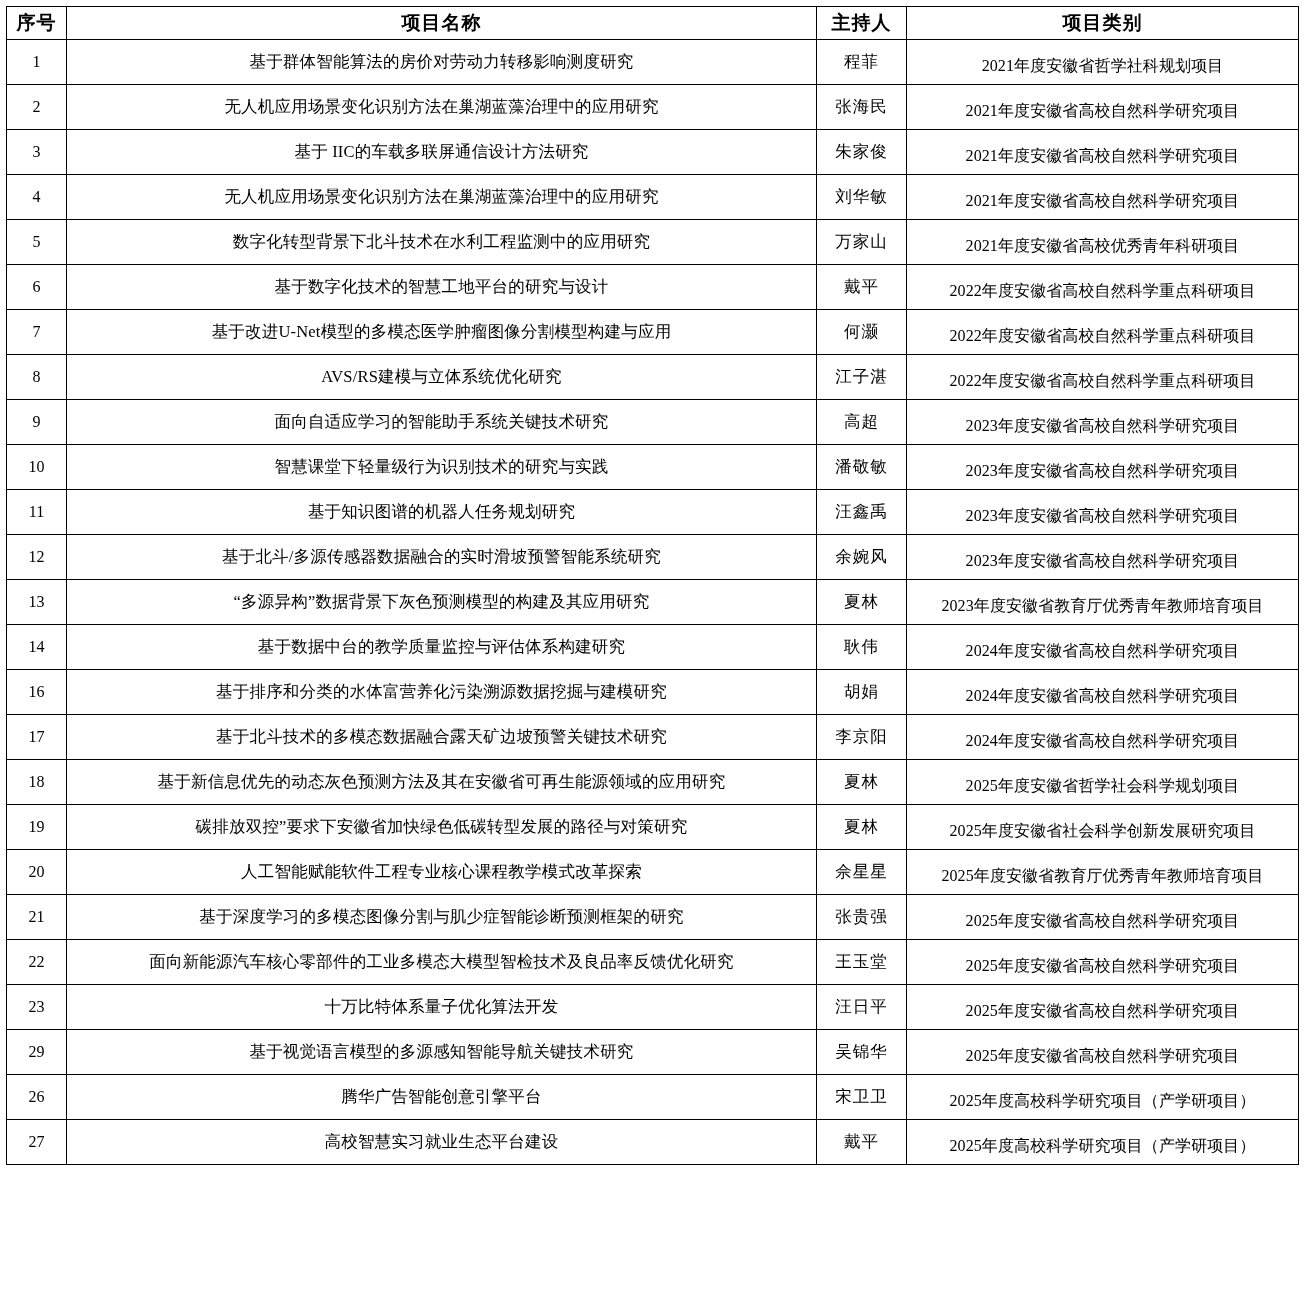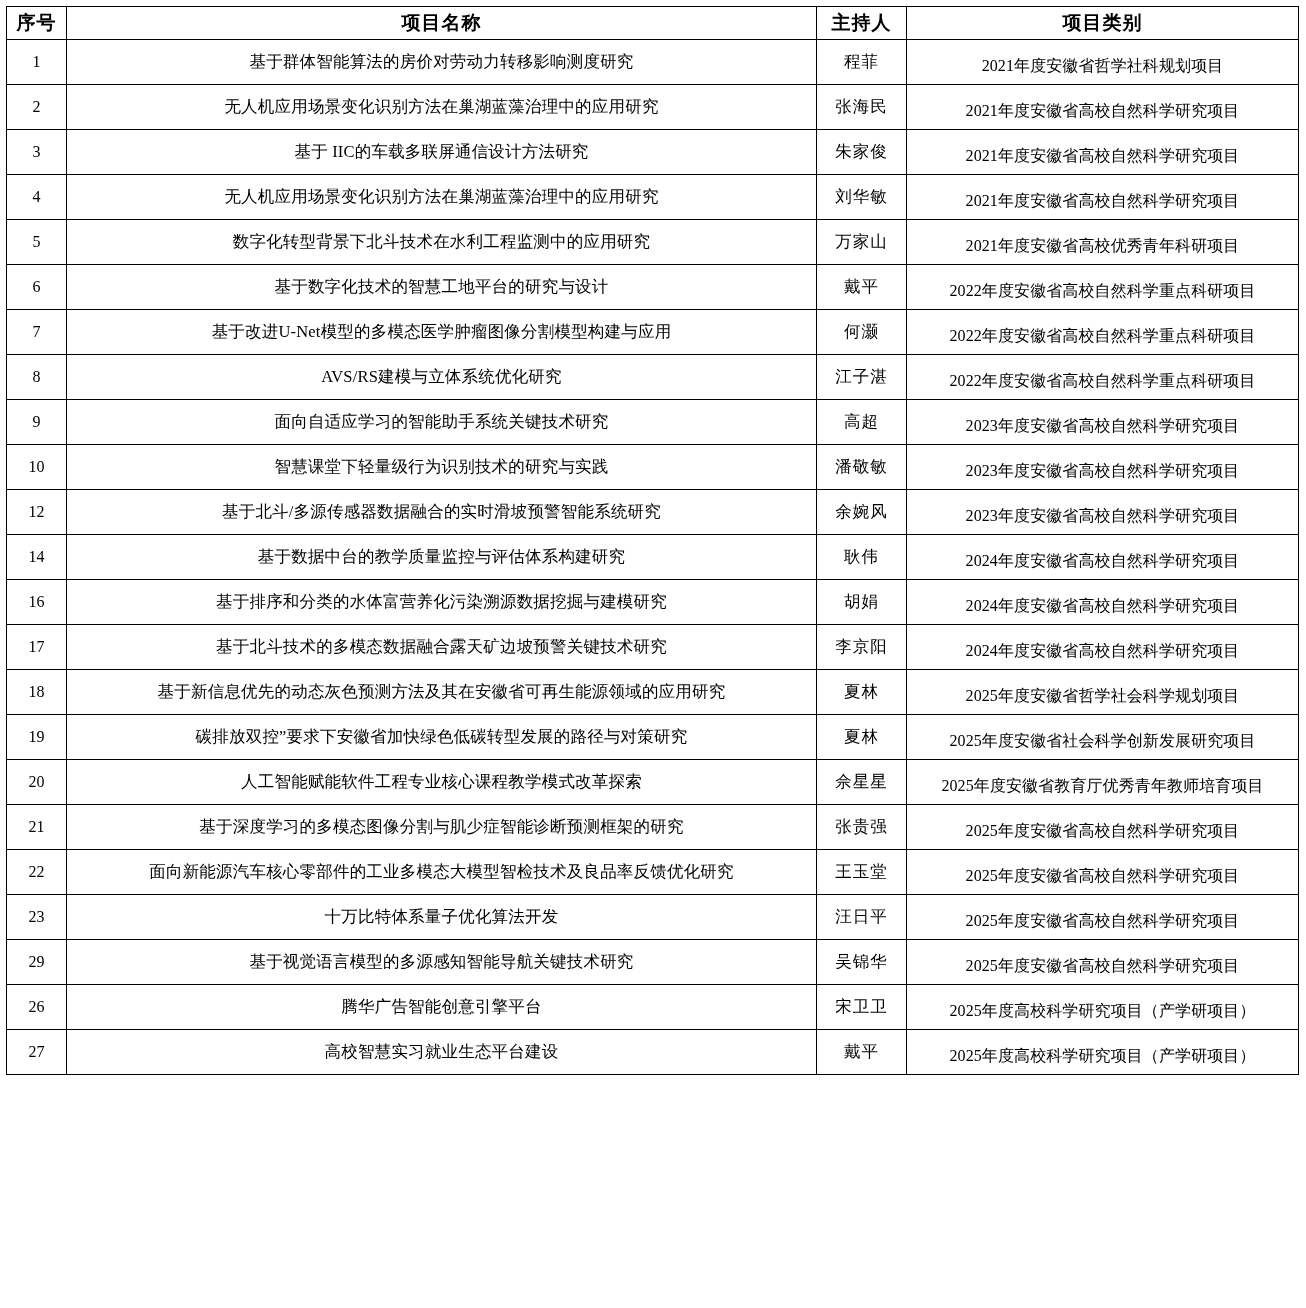--- a/index.html
+++ b/index.html
@@ -212,30 +212,58 @@
           </td>
           <td class="col-host">
             <span class="cell-inner">潘敬敏</span>
           </td>
           <td class="col-cat">
             <span class="cell-inner">2023年度安徽省高校自然科学研究项目</span>
           </td>
         </tr>
         <tr>
           <td class="col-index">
+            <span class="cell-inner">11</span>
+          </td>
+          <td class="col-name">
+            <span class="cell-inner">基于知识图谱的机器人任务规划研究</span>
+          </td>
+          <td class="col-host">
+            <span class="cell-inner">汪鑫禹</span>
+          </td>
+          <td class="col-cat">
+            <span class="cell-inner">2023年度安徽省高校自然科学研究项目</span>
+          </td>
+        </tr>
+        <tr>
+          <td class="col-index">
             <span class="cell-inner">12</span>
           </td>
           <td class="col-name">
             <span class="cell-inner">基于北斗/多源传感器数据融合的实时滑坡预警智能系统研究</span>
           </td>
           <td class="col-host">
             <span class="cell-inner">余婉风</span>
           </td>
           <td class="col-cat">
             <span class="cell-inner">2023年度安徽省高校自然科学研究项目</span>
+          </td>
+        </tr>
+        <tr>
+          <td class="col-index">
+            <span class="cell-inner">13</span>
+          </td>
+          <td class="col-name">
+            <span class="cell-inner">“多源异构”数据背景下灰色预测模型的构建及其应用研究</span>
+          </td>
+          <td class="col-host">
+            <span class="cell-inner">夏林</span>
+          </td>
+          <td class="col-cat">
+            <span class="cell-inner">2023年度安徽省教育厅优秀青年教师培育项目</span>
           </td>
         </tr>
         <tr>
           <td class="col-index">
             <span class="cell-inner">14</span>
           </td>
           <td class="col-name">
             <span class="cell-inner">基于数据中台的教学质量监控与评估体系构建研究</span>
           </td>
           <td class="col-host">

